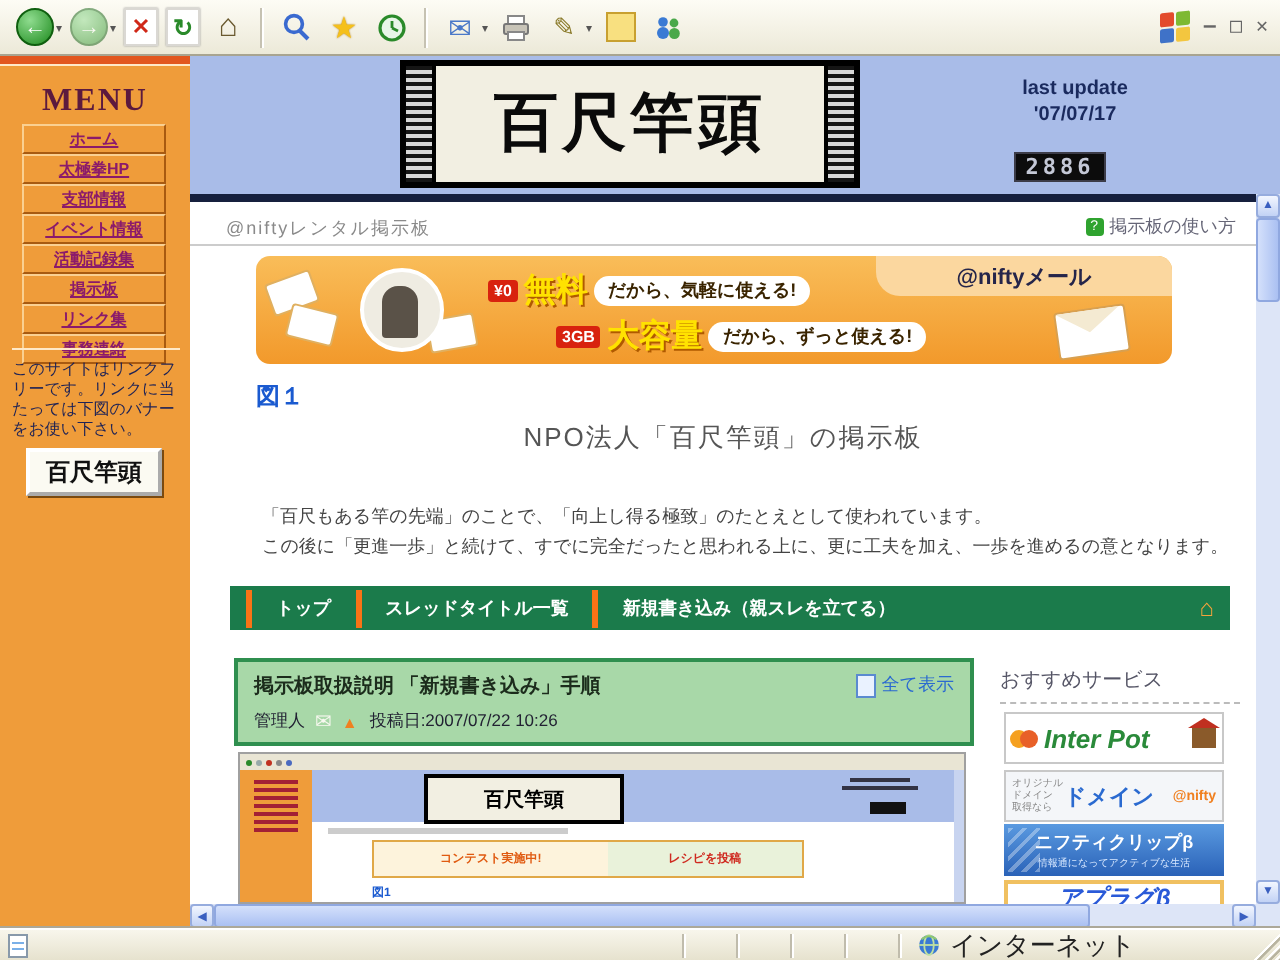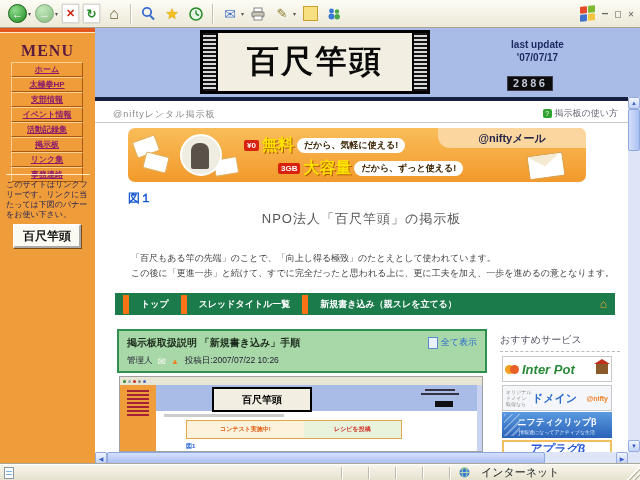--- a/index.html
+++ b/index.html
@@ -79,21 +79,21 @@
   .ad-bigenv{position:absolute;right:22px;top:26px;width:34px;height:22px;background:#fff;border:1px solid #d8a050;
              border-radius:2px;transform:rotate(-8deg);}
   .ad-bigenv:before{content:"";position:absolute;left:0;top:0;border-left:16px solid transparent;
              border-right:16px solid transparent;border-top:11px solid #f4ead2;}
 
   .figlabel{left:33px;top:93px;font-size:12px;font-weight:bold;color:#1a5ad0;}
   .pagetitle{left:0;top:113px;width:533px;text-align:center;font-size:13px;color:#555;letter-spacing:1px;}
   .bodyline{font-size:9px;color:#444;white-space:nowrap;}
 
   .navbar{left:20px;top:196px;width:500px;height:22px;background:#1b7b4b;display:flex;align-items:center;}
-  .nav-item{border-left:6px solid #f97316;color:#fff;font-size:9px;font-weight:bold;padding:3px 12px;cursor:pointer;white-space:nowrap;}
+  .nav-item{border-left:3px solid #f97316;color:#fff;font-size:9px;font-weight:bold;padding:3px 12px;cursor:pointer;white-space:nowrap;}
   .nav-home{margin-left:auto;margin-right:8px;color:#f5a33c;font-size:12px;cursor:pointer;}
 
   .postbox{left:22px;top:232px;width:370px;height:44px;background:#a8d8a8;border:2px solid #2f8f4f;}
   .post-title{left:8px;top:5px;font-size:10px;font-weight:bold;color:#1c2c1c;}
   .post-showall{right:8px;top:5px;display:flex;align-items:center;font-size:9px;color:#2a6ad0;cursor:pointer;}
   .post-pageic{width:8px;height:10px;background:#eaf2ff;border:1px solid #5a8ad0;margin-right:3px;}
   .post-meta{left:8px;top:24px;display:flex;align-items:center;font-size:8.5px;color:#223;}
   .pm-env{color:#f8f8f0;font-size:10px;margin:0 5px;}
   .pm-up{color:#f08020;font-size:8px;margin-right:6px;cursor:pointer;}
 
@@ -158,21 +158,21 @@
   
   .statusbar{left:0;top:464px;width:640px;height:16px;background:linear-gradient(#f8f6ec,#e6e2ce);
              border-top:1px solid #fff;box-shadow:0 -1px 0 #aca899;display:flex;align-items:center;}
   .st-pageic{width:10px;height:12px;background:#fff;border:1px solid #8899aa;margin-left:4px;
              display:flex;flex-direction:column;justify-content:center;gap:2px;padding:0 1px;box-sizing:border-box;}
   .st-pageic i{display:block;height:1px;background:#7ab0e8;}
   .st-sep{width:1px;height:12px;background:#c0bcac;border-right:1px solid #fff;}
   .st-spacer{flex:1;}
   .st-pane{width:25px;height:14px;}
   .st-zone{display:flex;align-items:center;width:165px;padding-left:8px;}
-  .st-zone span{font-size:11px;color:#222;margin-left:11px;}
+  .st-zone span{font-size:13px;color:#222;margin-left:5px;}
   .grip{width:14px;height:14px;margin-left:2px;
         background:
           linear-gradient(135deg,transparent 52%,#fff 53%,#fff 58%,#b8b4a0 59%,#b8b4a0 64%,transparent 65%,
           transparent 72%,#fff 73%,#fff 78%,#b8b4a0 79%,#b8b4a0 84%,transparent 85%,
           transparent 90%,#fff 91%,#fff 96%,#b8b4a0 97%);}
 </style>
 </head>
 <body>
 
 <div class="screen">

